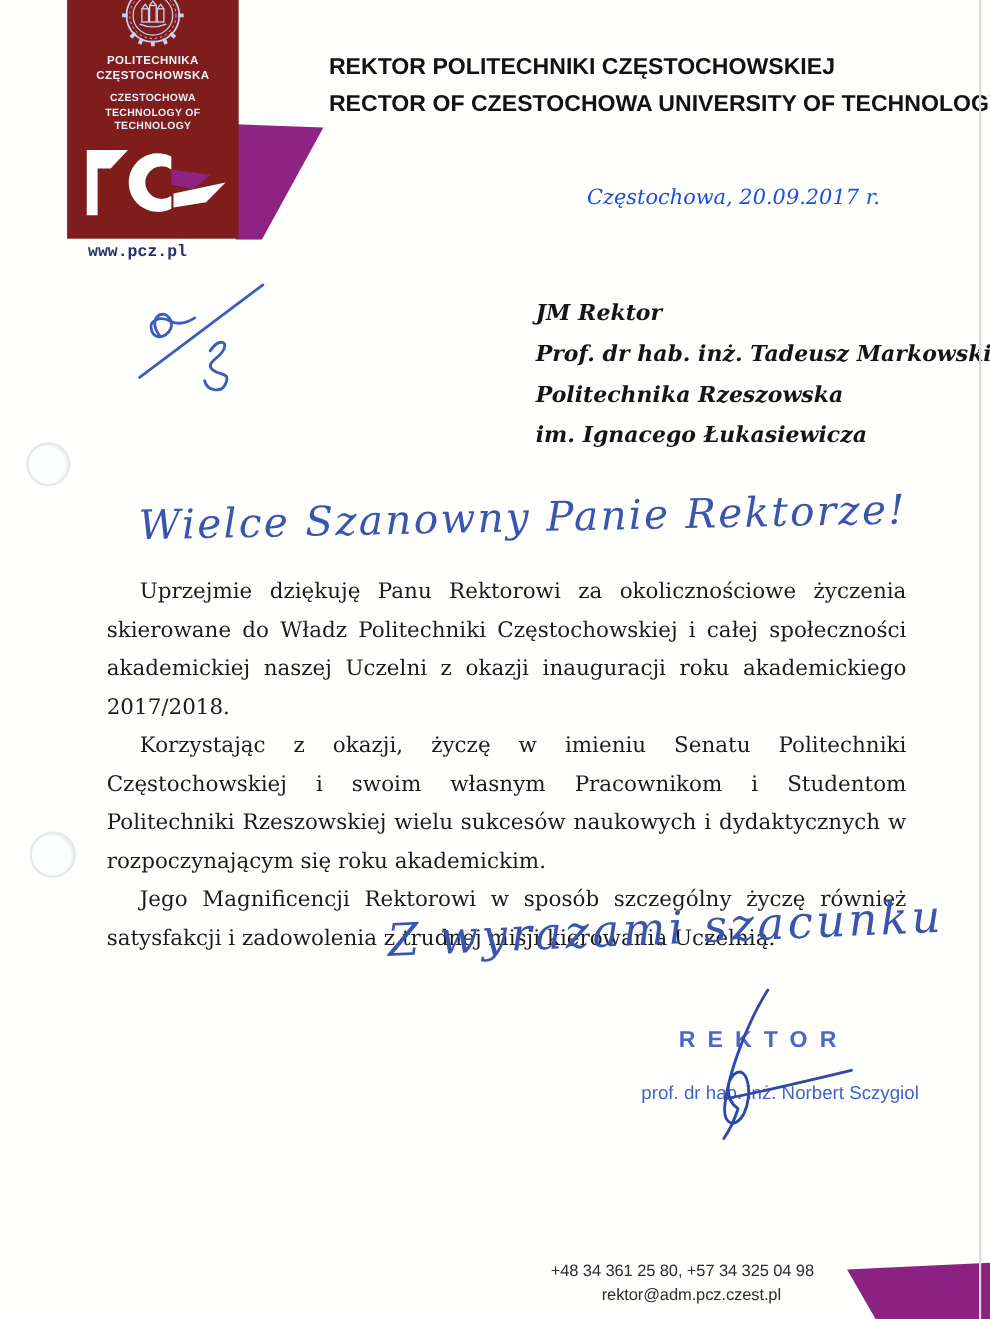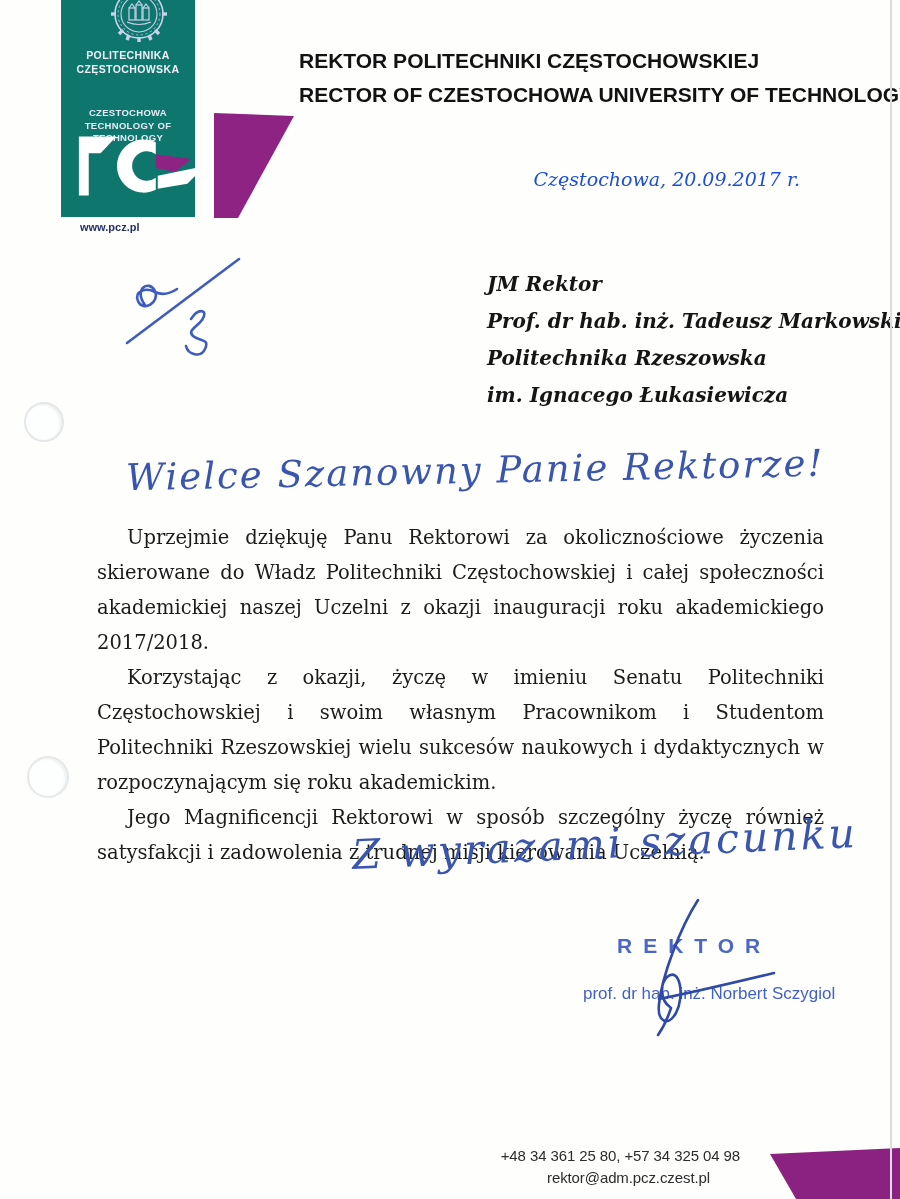--- a/index.html
+++ b/index.html
@@ -3,31 +3,31 @@
 <meta charset="utf-8">
 <style>
   html,body{margin:0;padding:0;}
   body{
     width:900px;height:1199px;position:relative;overflow:hidden;
     background:#fefefd;
     font-family:"Liberation Sans", sans-serif;
   }
   
   .logo-block{
-    position:absolute;left:61px;top:0;width:134px;height:217px;
-    background:#0f766e;z-index:2;
+    position:absolute;left:61px;top:0;width:156px;height:217px;
+    background:#7f1d1d;z-index:2;
   }
   .magenta-wedge{position:absolute;left:214px;top:110px;width:86px;height:108px;z-index:1;}
   .crest{position:absolute;left:38px;top:-14px;width:80px;height:62px;}
   .org-pl{position:absolute;top:48px;left:0;width:100%;text-align:center;
     color:#eef1f9;font-size:10.5px;font-weight:bold;letter-spacing:.4px;line-height:14px;}
   .org-en{position:absolute;top:84px;left:0;width:100%;text-align:center;
-    color:#e8ecf7;font-size:9.5px;font-weight:600;letter-spacing:.3px;line-height:12.5px;margin-top:23px;}
+    color:#e8ecf7;font-size:9.5px;font-weight:600;letter-spacing:.3px;line-height:12.5px;}
   .pcz-mark{position:absolute;left:10px;top:126px;width:138px;height:82px;}
-  .website{position:absolute;left:80px;top:221px;color:#242f6c;font-size:11px;font-weight:bold;}
+  .website{position:absolute;left:80px;top:221px;color:#242f6c;font-size:15px;font-weight:bold;font-family:Liberation Mono, monospace;}
   
   .head-titles{position:absolute;left:299px;top:44px;color:#121212;
     font-size:21px;font-weight:600;line-height:34px;letter-spacing:0;white-space:nowrap;}
   
   .dateline{position:absolute;left:500px;top:168px;width:300px;text-align:right;
     font-family:"DejaVu Serif", serif;font-style:italic;font-size:19px;color:#1d4ed8;}
   .addressee{position:absolute;left:487px;top:266px;
     font-family:"DejaVu Serif", serif;font-style:italic;font-weight:bold;
     font-size:20px;line-height:37px;color:#151515;white-space:nowrap;}
   .hand{font-family:"DejaVu Serif", serif;font-style:italic;color:#3a55ae;}

